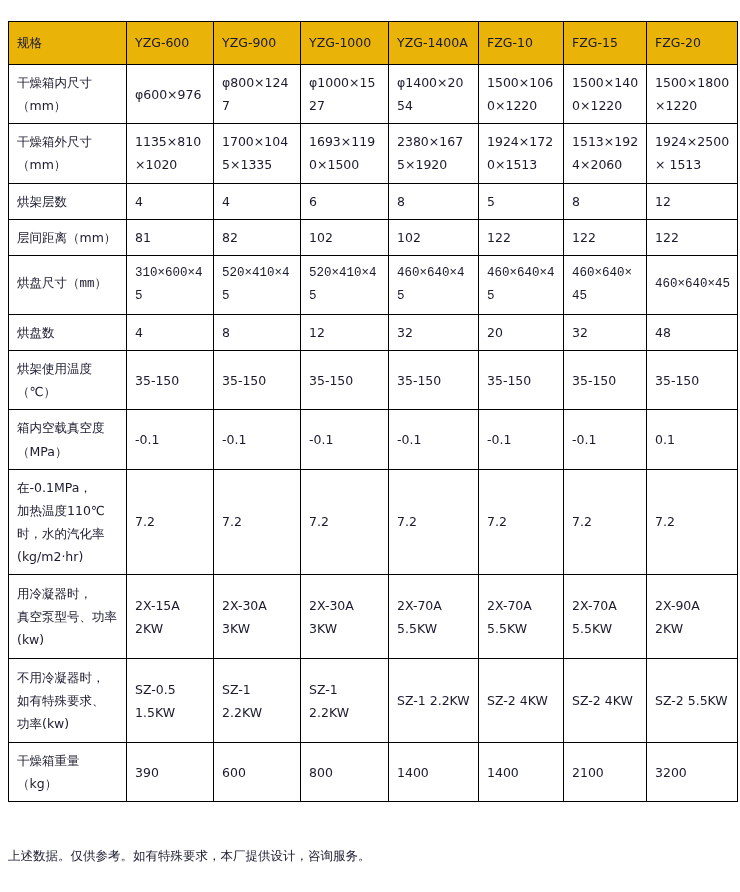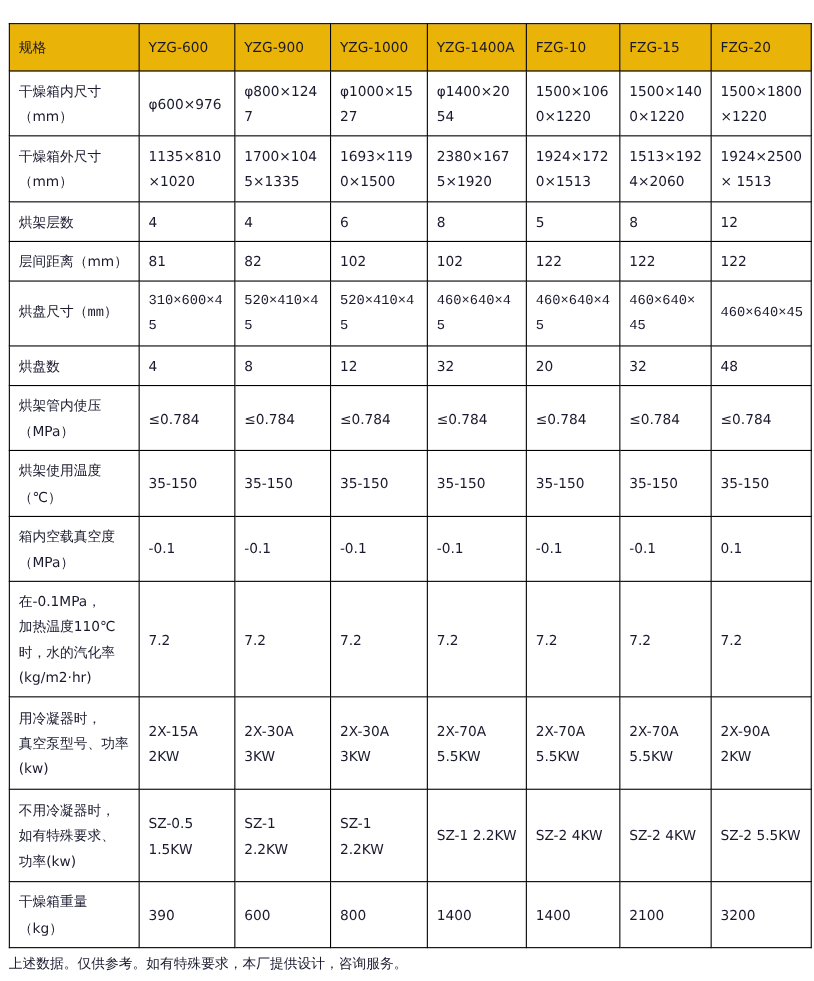--- a/index.html
+++ b/index.html
@@ -60,21 +60,21 @@
     line-height: 1.9;
   }
   .r-tall  { height: 54px; padding-left: 12px; }
   .r-short { height: 30px; margin-left: 28px; }
   .r-mid   { height: 48px; font-family: Liberation Mono, monospace; }
   .r-huge  { height: 100px; margin-top: 31px; }
   .r-big   { height: 84px; }
   #footnote {
     position: absolute;
     left: 8px;
-    top: 866px;
+    top: 846px;
     font-size: 12.5px;
     line-height: 1.6;
     color: #1a1a2e;
     white-space: nowrap;
     text-align: center;
   }
 </style>
 </head>
 <body>
 
@@ -164,30 +164,20 @@
         <td class="lbl">烘盘数</td>
         <td class="val">4</td>
         <td class="val">8</td>
         <td class="val">12</td>
         <td class="val">32</td>
         <td class="val">20</td>
         <td class="val">32</td>
         <td class="val">48</td>
       </tr>
 
-      <tr class="r-tall">
-        <td class="lbl">烘架管内使压（MPa）</td>
-        <td class="val">≤0.784</td>
-        <td class="val">≤0.784</td>
-        <td class="val">≤0.784</td>
-        <td class="val">≤0.784</td>
-        <td class="val">≤0.784</td>
-        <td class="val">≤0.784</td>
-        <td class="val">≤0.784</td>
-      </tr>
 
       <tr class="r-tall">
         <td class="lbl">烘架使用温度（℃）</td>
         <td class="val">35-150</td>
         <td class="val">35-150</td>
         <td class="val">35-150</td>
         <td class="val">35-150</td>
         <td class="val">35-150</td>
         <td class="val">35-150</td>
         <td class="val">35-150</td>

